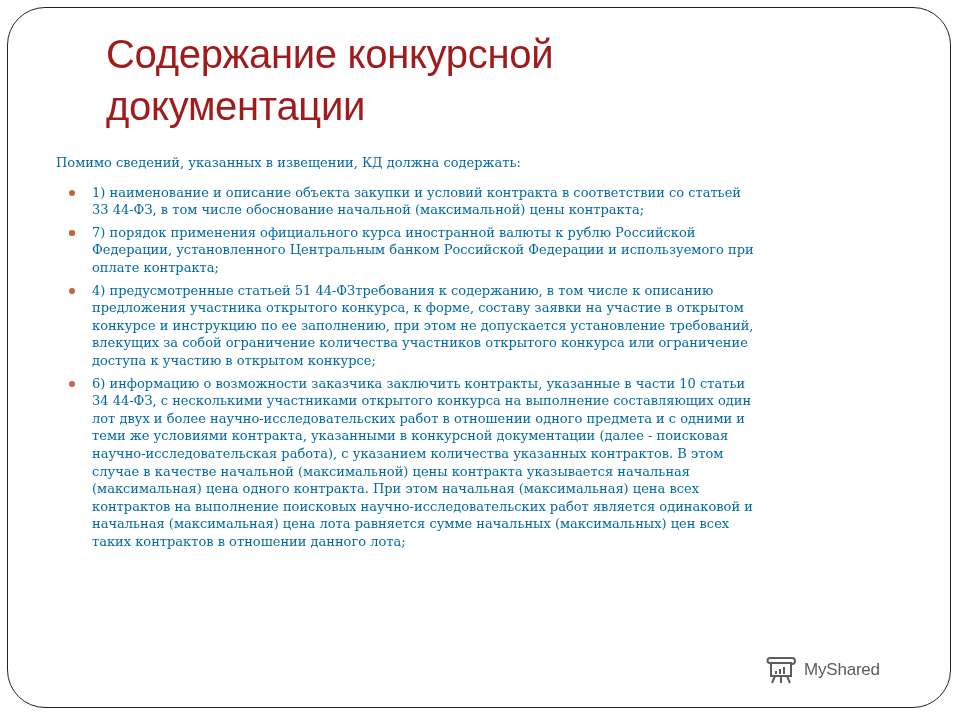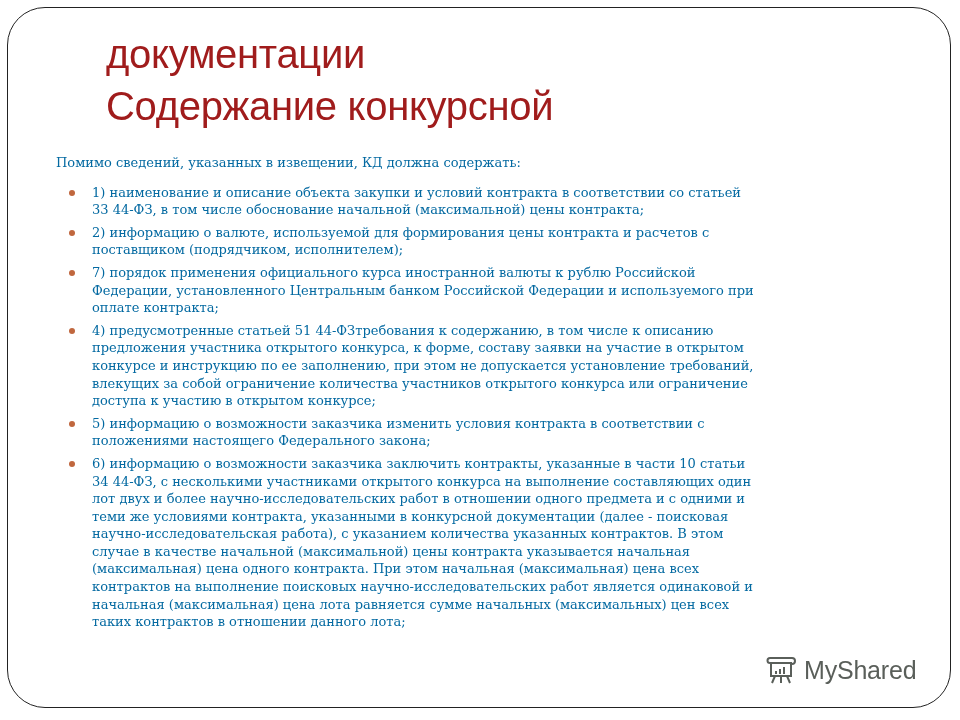--- a/index.html
+++ b/index.html
@@ -25,51 +25,48 @@
     .bullet {
       position: absolute; left: 1px; top: 6px; width: 6px; height: 6px;
       border-radius: 50%; background: #c0673e;
     }
     .logo {
       position: absolute; left: 766px; top: 655px; display: flex; align-items: center;
       color: #555a55;
     }
     .logo-icon { width: 32px; height: 30px; margin-right: 6px; }
     .logo-text {
-      font-family: "Liberation Sans", sans-serif; font-size: 25px; color: #5a5f5a;
+      font-family: "Liberation Sans", sans-serif; font-size: 17px; color: #5a5f5a;
       letter-spacing: -0.2px;
     }
   </style>
 </head>
 <body>
 
 <div class="frame"></div>
 
 <div class="title">
+  <div>Содержание конкурсной</div>
   <div>документации</div>
-  <div>Содержание конкурсной</div>
 </div>
 
 <div class="content">
   <p class="intro">Помимо сведений, указанных в извещении, КД должна содержать:</p>
   <ul>
     <li><span class="bullet"></span><span>1) наименование и описание объекта закупки и условий контракта в соответствии со статьей
 33 44-ФЗ, в том числе обоснование начальной (максимальной) цены контракта;</span></li>
-    <li><span class="bullet"></span><span> 2) информацию о валюте, используемой для формирования цены контракта и расчетов с
-поставщиком (подрядчиком, исполнителем);</span></li>
+    <li><span class="bullet"></span></li>
     <li><span class="bullet"></span><span> 7) порядок применения официального курса иностранной валюты к рублю Российской
 Федерации, установленного Центральным банком Российской Федерации и используемого при
 оплате контракта;</span></li>
     <li><span class="bullet"></span><span>4) предусмотренные статьей 51 44-ФЗтребования к содержанию, в том числе к описанию
 предложения участника открытого конкурса, к форме, составу заявки на участие в открытом
 конкурсе и инструкцию по ее заполнению, при этом не допускается установление требований,
 влекущих за собой ограничение количества участников открытого конкурса или ограничение
 доступа к участию в открытом конкурсе;</span></li>
-    <li><span class="bullet"></span><span>5) информацию о возможности заказчика изменить условия контракта в соответствии с
-положениями настоящего Федерального закона;</span></li>
     <li><span class="bullet"></span><span>6) информацию о возможности заказчика заключить контракты, указанные в части 10 статьи
 34 44-ФЗ, с несколькими участниками открытого конкурса на выполнение составляющих один
 лот двух и более научно-исследовательских работ в отношении одного предмета и с одними и
 теми же условиями контракта, указанными в конкурсной документации (далее - поисковая
 научно-исследовательская работа), с указанием количества указанных контрактов. В этом
 случае в качестве начальной (максимальной) цены контракта указывается начальная
 (максимальная) цена одного контракта. При этом начальная (максимальная) цена всех
 контрактов на выполнение поисковых научно-исследовательских работ является одинаковой и
 начальная (максимальная) цена лота равняется сумме начальных (максимальных) цен всех
 таких контрактов в отношении данного лота;</span></li>

